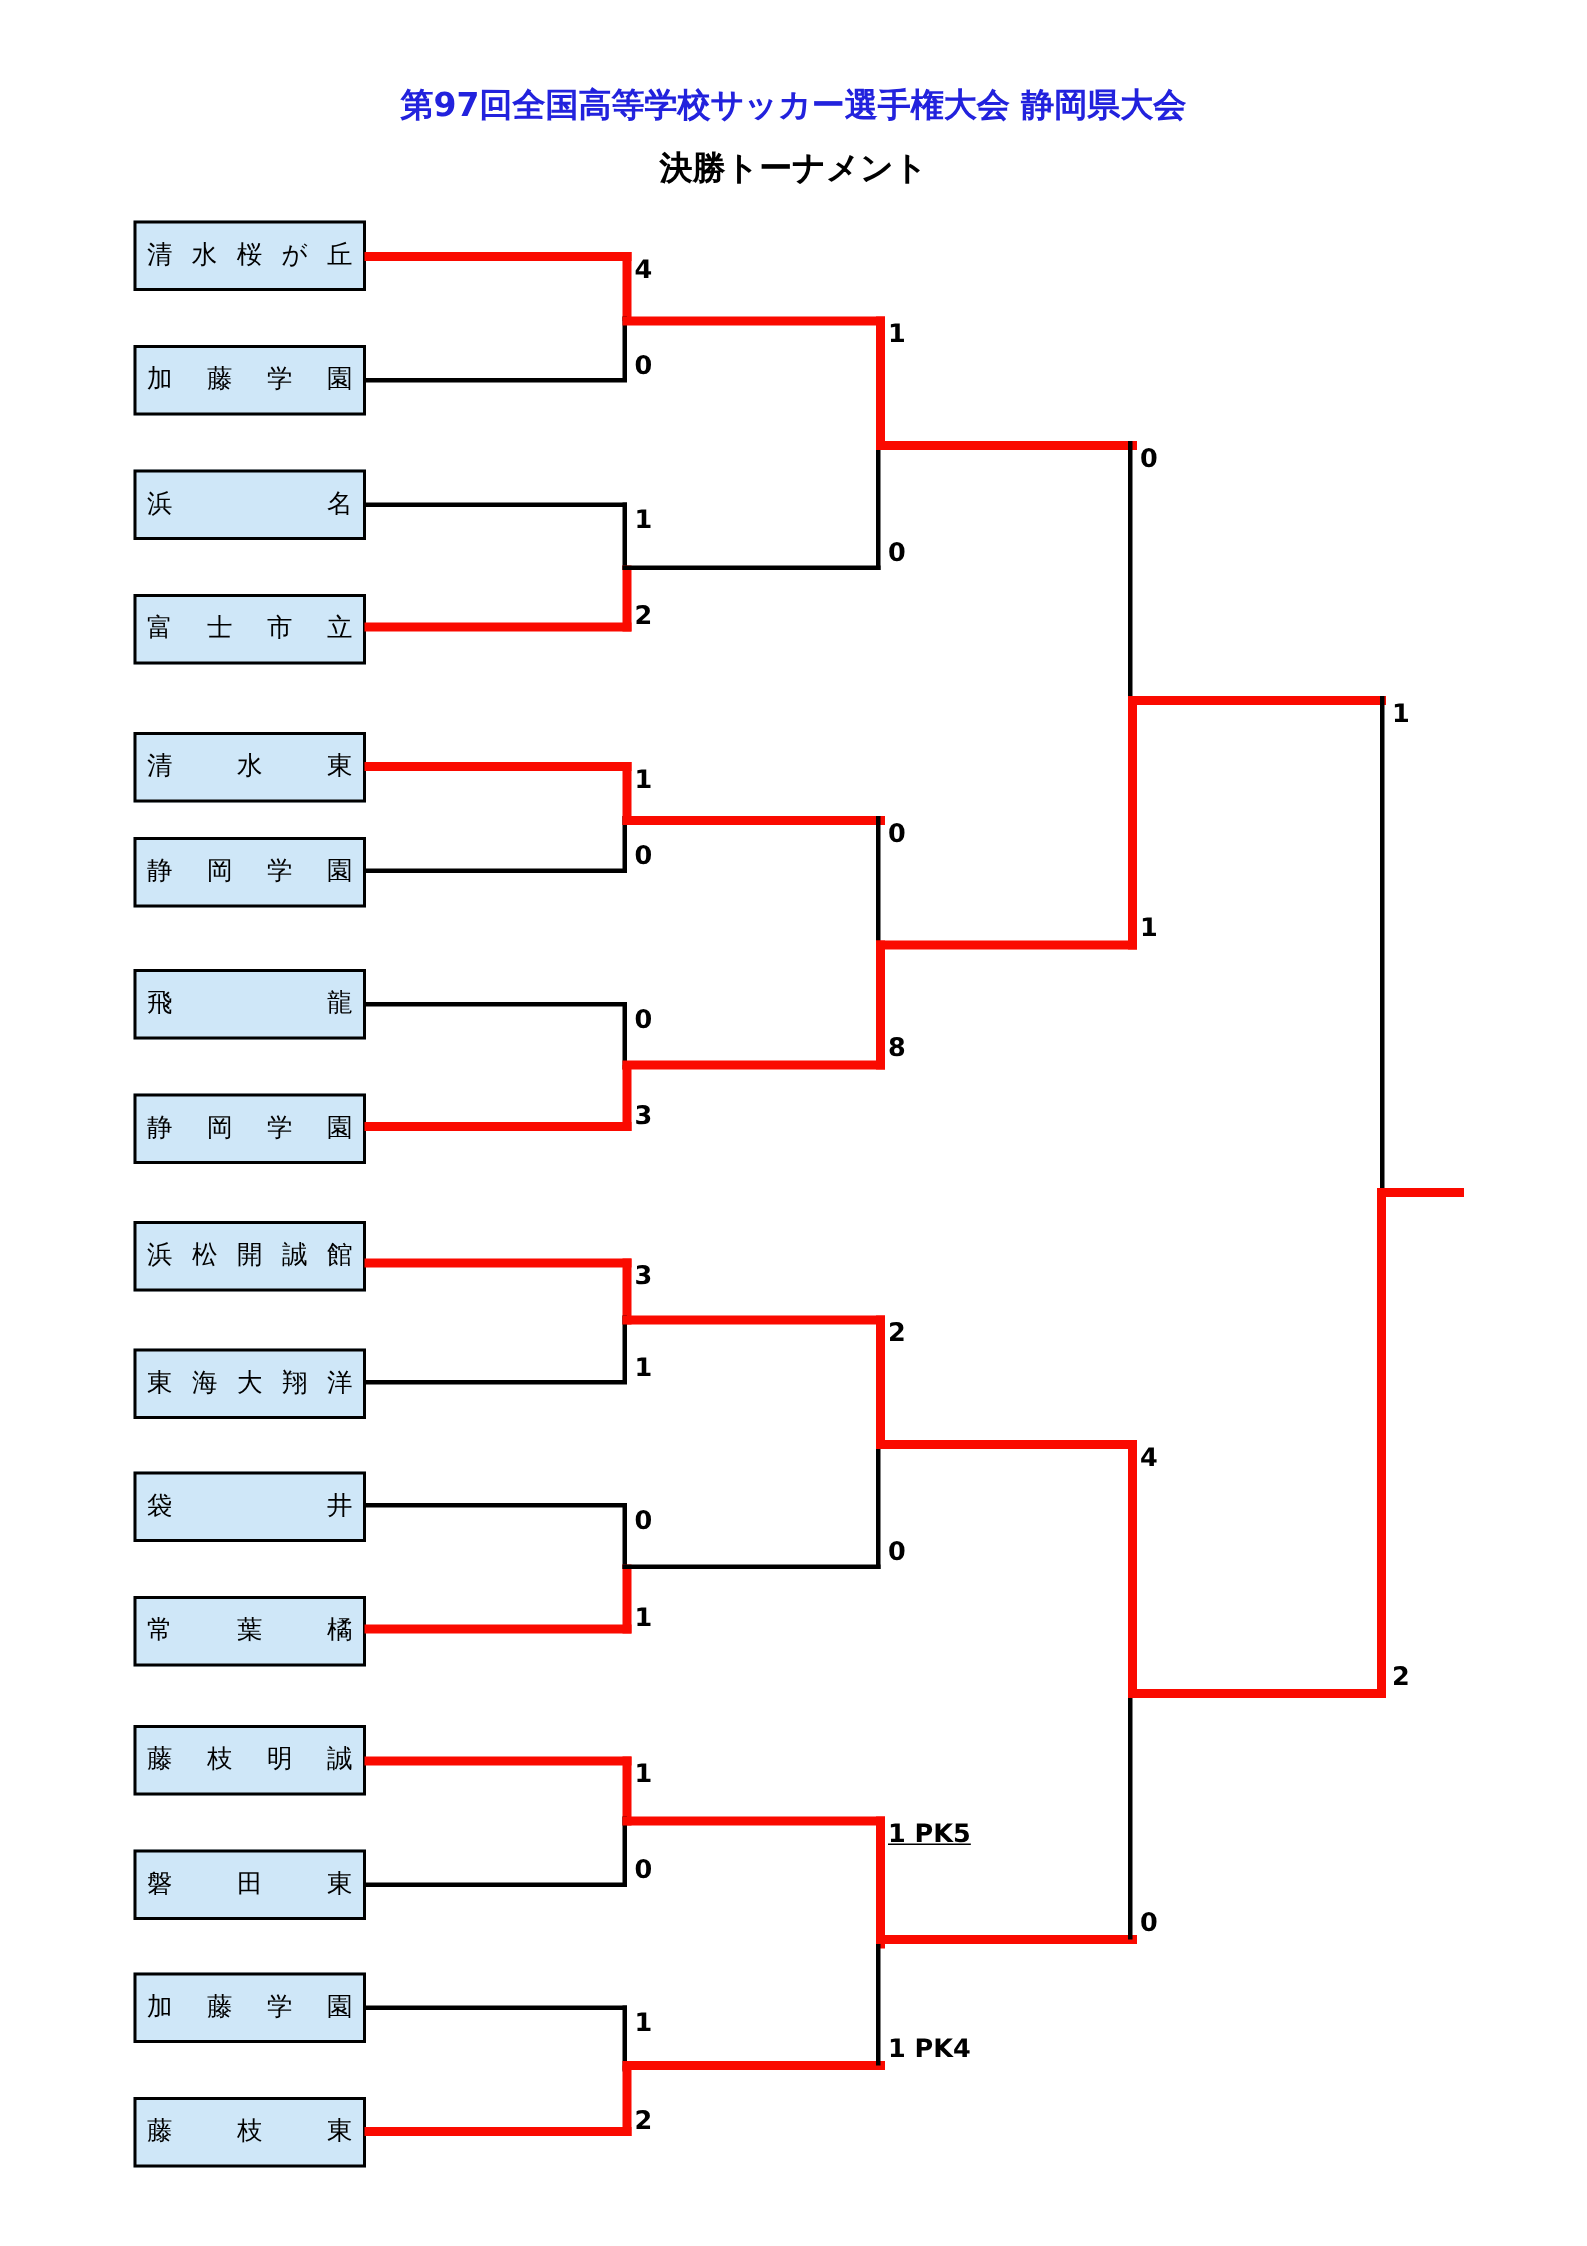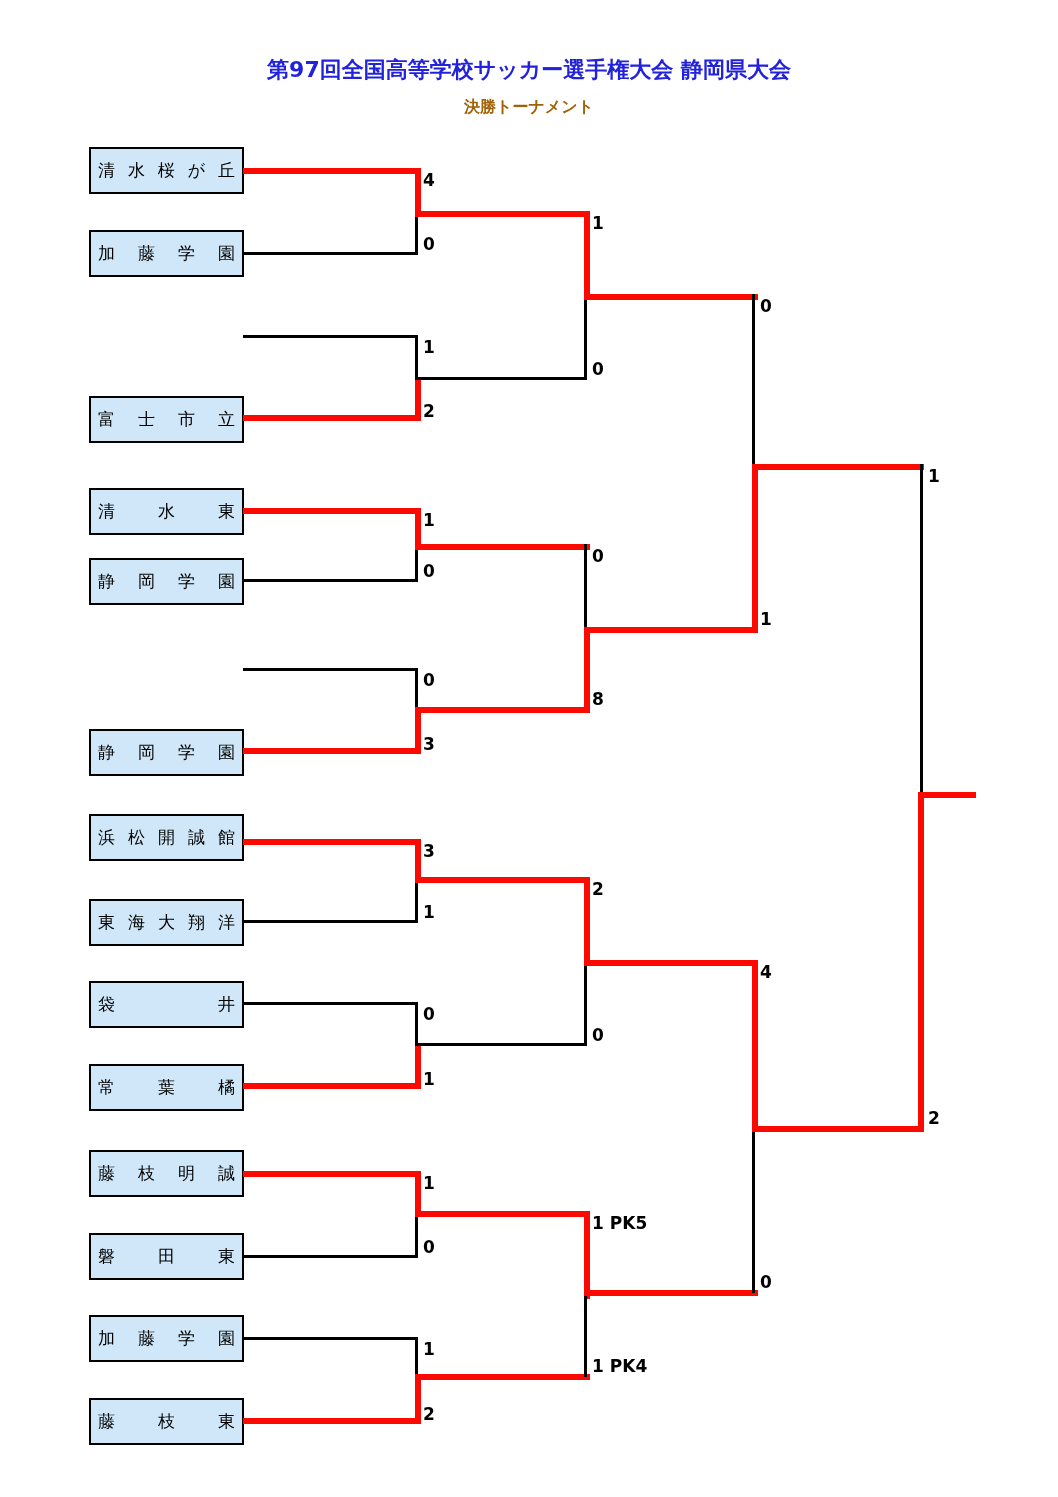--- a/index.html
+++ b/index.html
@@ -10,21 +10,21 @@
   }
   #stage{position:absolute;left:0;top:0;width:1058px;height:1497px;}
 
   .title{
     position:absolute;left:0;top:55px;width:1058px;text-align:center;
     font-size:22px;font-weight:bold;color:#2222dd;letter-spacing:0px;
     white-space:nowrap;
   }
   .subtitle{
     position:absolute;left:0;top:97px;width:1058px;text-align:center;
-    font-size:16px;font-weight:bold;color:#a16207;white-space:nowrap;
+    font-size:22px;font-weight:bold;color:#000000;white-space:nowrap;
   }
 
   
   .team{
     position:absolute;box-sizing:border-box;
     width:155px;height:47px;
     background:#cfe7f8;border:2px solid #000000;
     display:flex;align-items:center;
   }
   .team .nm{
@@ -56,29 +56,35 @@
 
   <div class="title">第97回全国高等学校サッカー選手権大会 静岡県大会</div>
   <div class="subtitle">決勝トーナメント</div>
 
   <div class="team" style="left:89px;top:147px;">
       <span class="nm">清水桜が丘</span>
     </div>
   <div class="team" style="left:89px;top:230px;">
       <span class="nm">加藤学園</span>
     </div>
+  <div class="team" style="left:89px;top:313px;">
+      <span class="nm">浜名</span>
+    </div>
   <div class="team" style="left:89px;top:396px;">
       <span class="nm">富士市立</span>
     </div>
 
   <div class="team" style="left:89px;top:488px;">
       <span class="nm">清水東</span>
     </div>
   <div class="team" style="left:89px;top:558px;">
       <span class="nm">静岡学園</span>
+    </div>
+  <div class="team" style="left:89px;top:646px;">
+      <span class="nm">飛龍</span>
     </div>
   <div class="team" style="left:89px;top:729px;">
       <span class="nm">静岡学園</span>
     </div>
 
   <div class="team" style="left:89px;top:814px;">
       <span class="nm">浜松開誠館</span>
     </div>
   <div class="team" style="left:89px;top:981px;">
       <span class="nm">袋井</span>
@@ -177,21 +183,21 @@
   <div class="vl wt w" style="left:584px;top:877px;height:88px;"></div>
   <div class="hl l" style="left:415px;top:1043px;width:172px;"></div>
   <div class="vl l" style="left:584px;top:960px;height:86px;"></div>
   <div class="score" style="left:592px;top:881px;">2</div>
   <div class="score" style="left:592px;top:1027px;">0</div>
 
   <div class="hl wt w" style="left:415px;top:1211px;width:175px;"></div>
   <div class="vl wt w" style="left:584px;top:1211px;height:88px;"></div>
   <div class="hl wt w" style="left:415px;top:1374px;width:175px;"></div>
   <div class="vl l" style="left:584px;top:1293px;height:84px;"></div>
-  <div class="score" style="left:592px;top:1215px;">1 PK5</div>
+  <div class="score" style="left:592px;top:1215px;text-decoration:underline;">1 PK5</div>
   <div class="score" style="left:592px;top:1358px;">1 PK4</div>
 
   <div class="hl wt w" style="left:584px;top:294px;width:174px;"></div>
   <div class="vl l" style="left:752px;top:294px;height:173px;"></div>
   <div class="hl wt w" style="left:584px;top:627px;width:174px;"></div>
   <div class="vl wt w" style="left:752px;top:464px;height:169px;"></div>
   <div class="score" style="left:760px;top:298px;">0</div>
   <div class="score" style="left:760px;top:611px;">1</div>
 
   <div class="hl wt w" style="left:584px;top:960px;width:174px;"></div>

